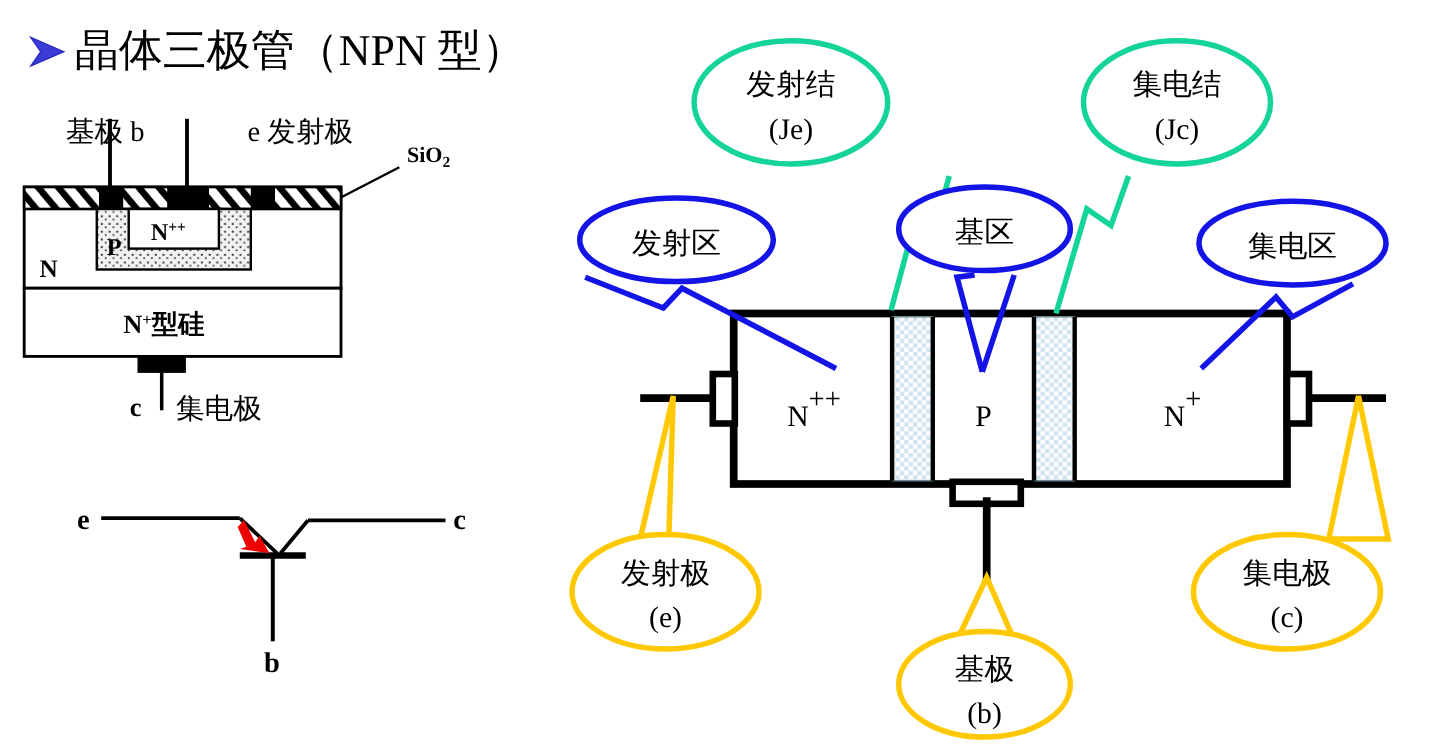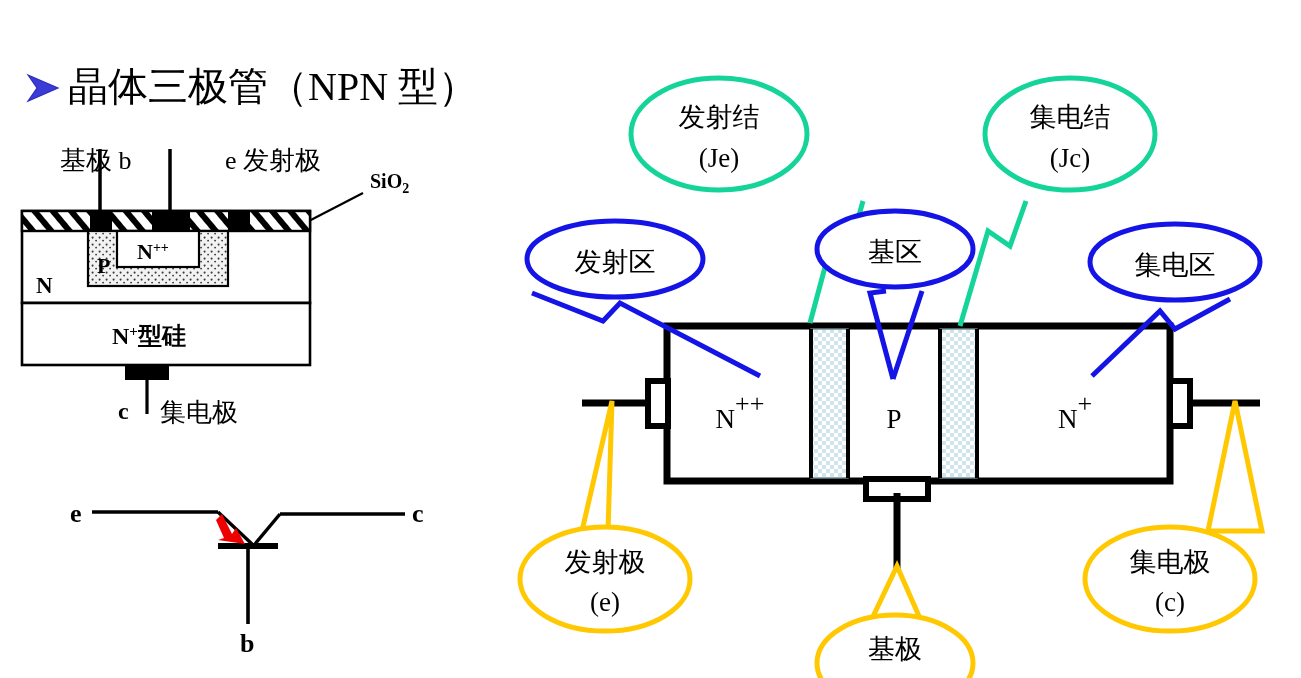--- a/index.html
+++ b/index.html
@@ -1,18 +1,18 @@
 <!DOCTYPE html>
 <html><head>
 <meta charset="utf-8">
 <style>
   html,body{margin:0;padding:0;background:#ffffff;}
   body{width:1301px;height:678px;position:relative;overflow:hidden;
        font-family:"Liberation Serif","DejaVu Serif",serif;}
-  #root{position:absolute;left:0;top:0;width:1301px;height:568px;margin-top:41px;}
+  #root{position:absolute;left:0;top:0;width:1301px;height:568px;}
   .abs{position:absolute;}
   .title{left:22px;top:22px;font-size:40px;color:#000;white-space:nowrap;
          font-family:"DejaVu Sans","Liberation Sans",sans-serif;font-weight:400;}
   .title .np{font-family:"Liberation Serif","DejaVu Serif",serif;}
   .bullet{left:24px;top:30px;width:40px;height:34px;}
   .lbl{font-family:"Liberation Serif","DejaVu Serif",serif;color:#000;white-space:nowrap;}
   svg{display:block;overflow:visible;}
   .calloutTxt{font-family:"DejaVu Sans","Liberation Sans",sans-serif;
               font-size:27px;fill:#000;text-anchor:middle;}
   .calloutTxtS{font-family:"Liberation Serif","DejaVu Serif",serif;

